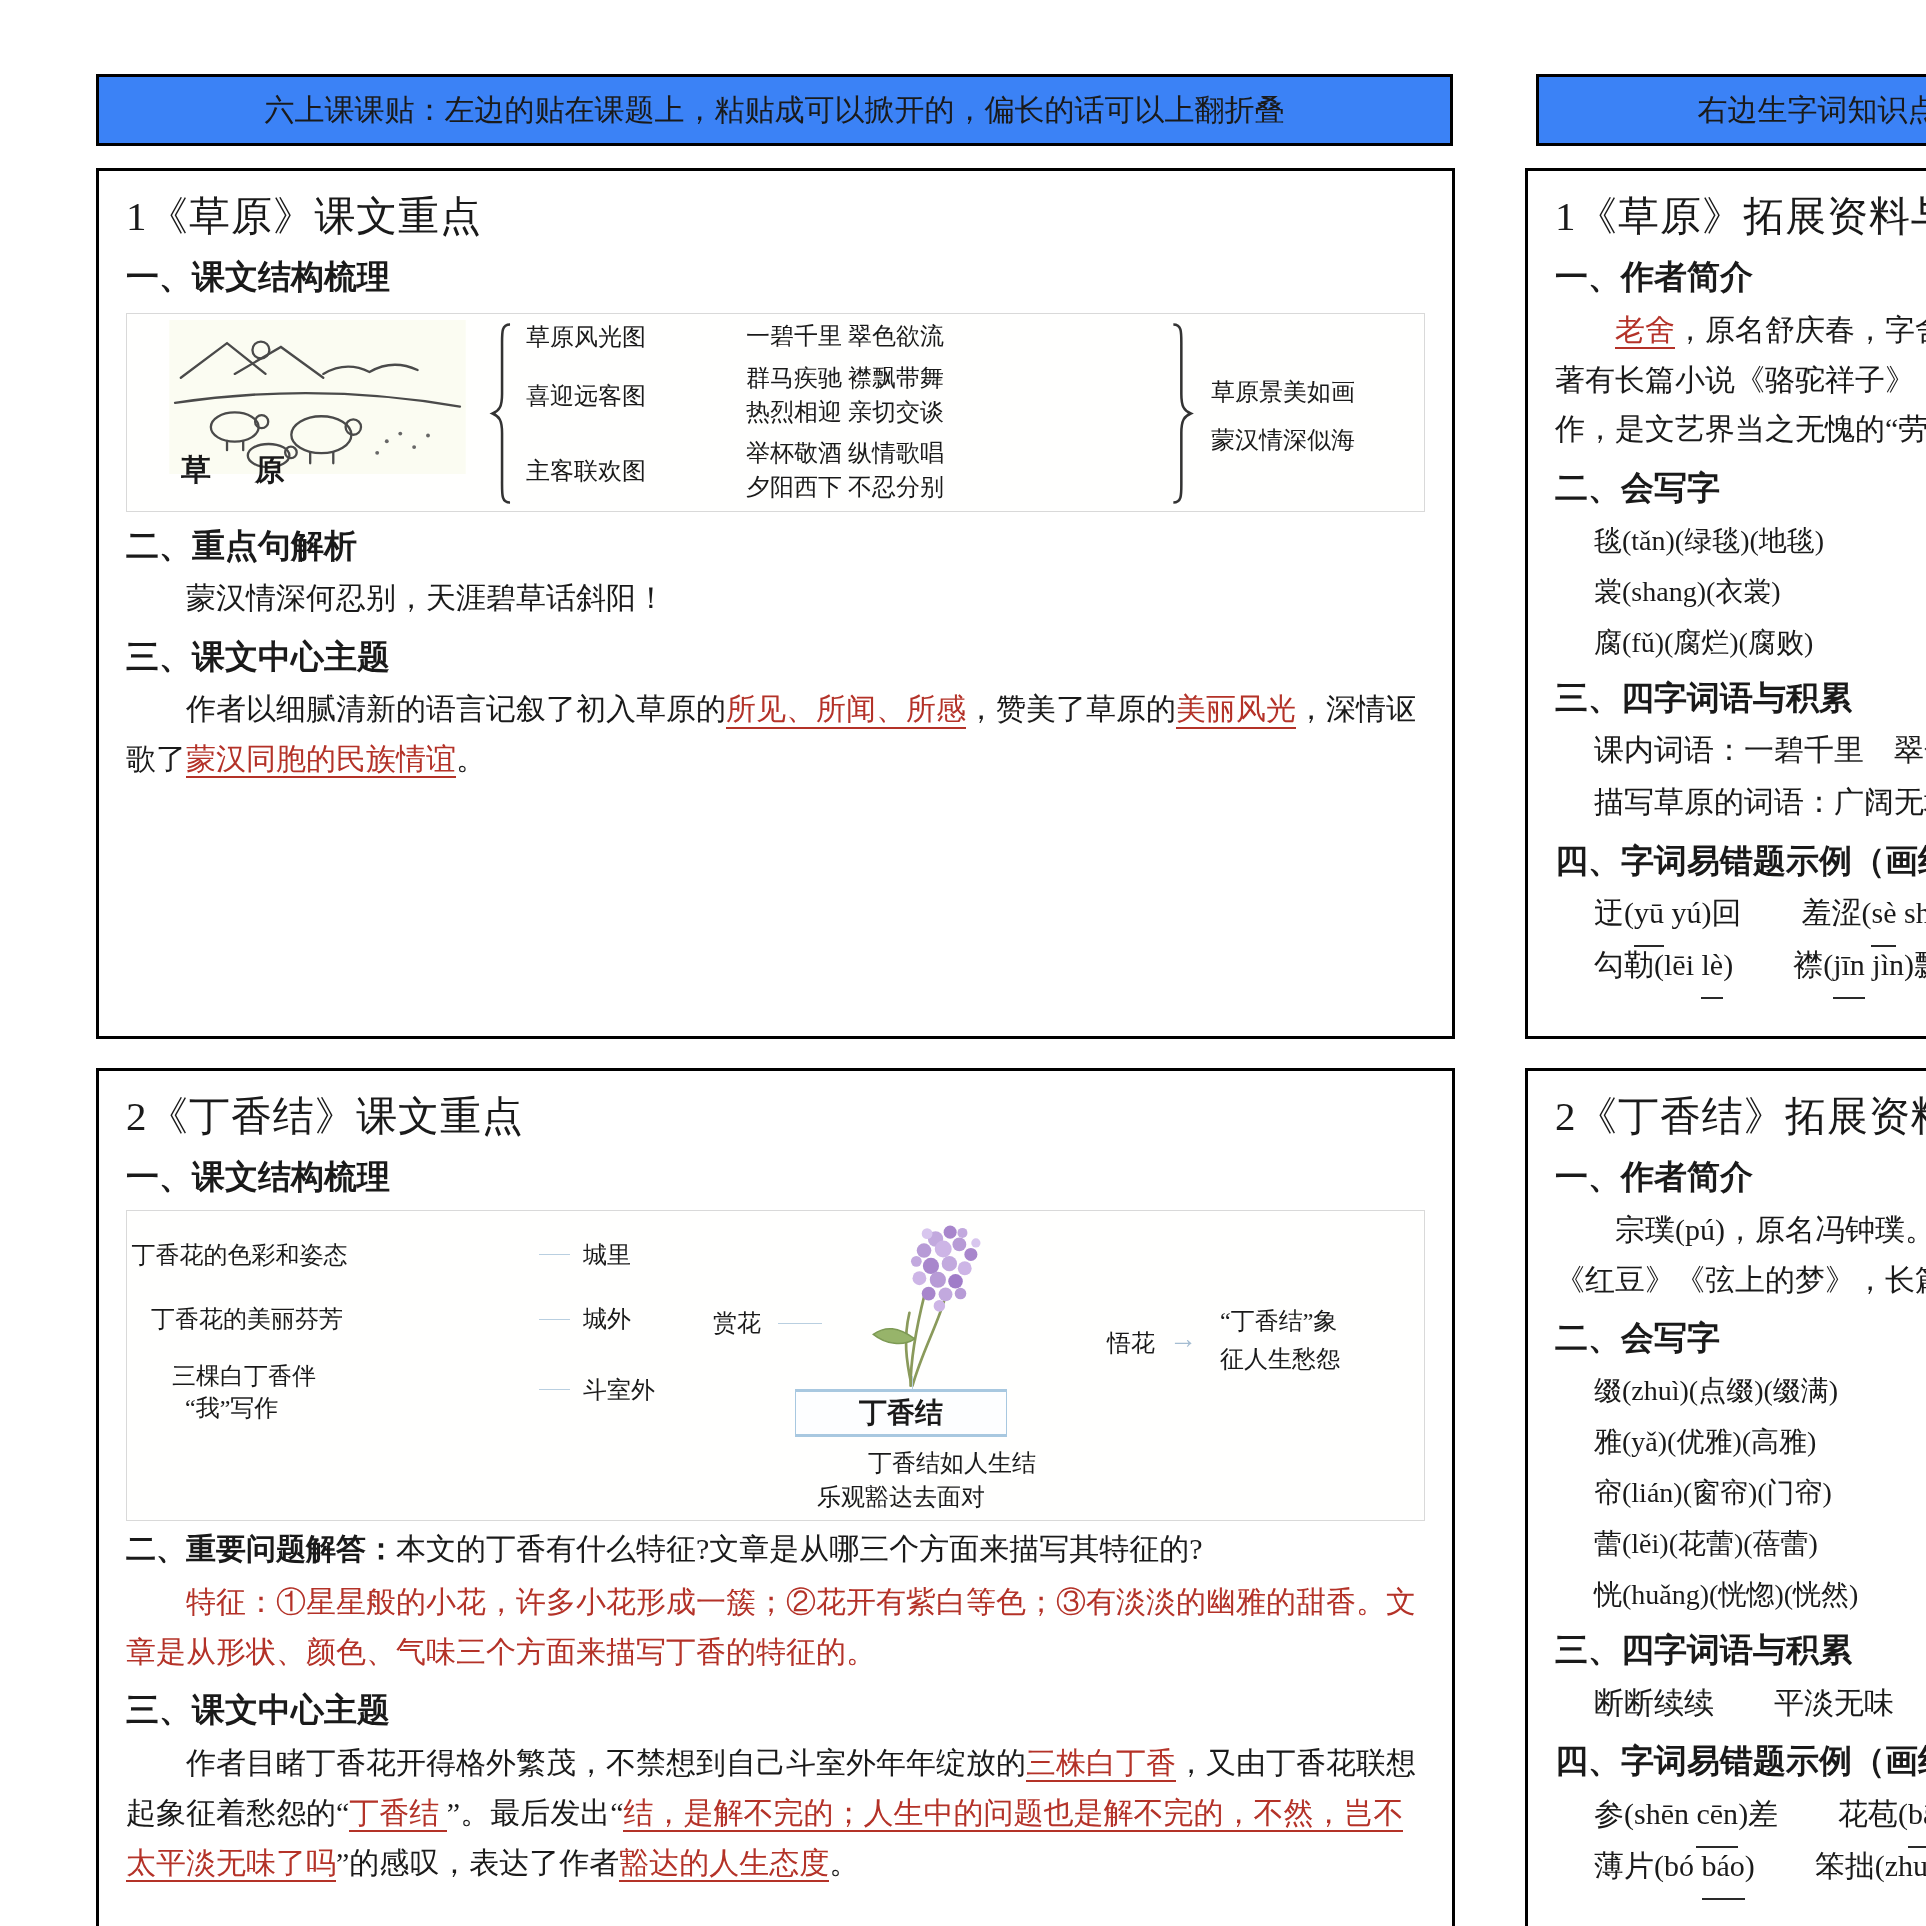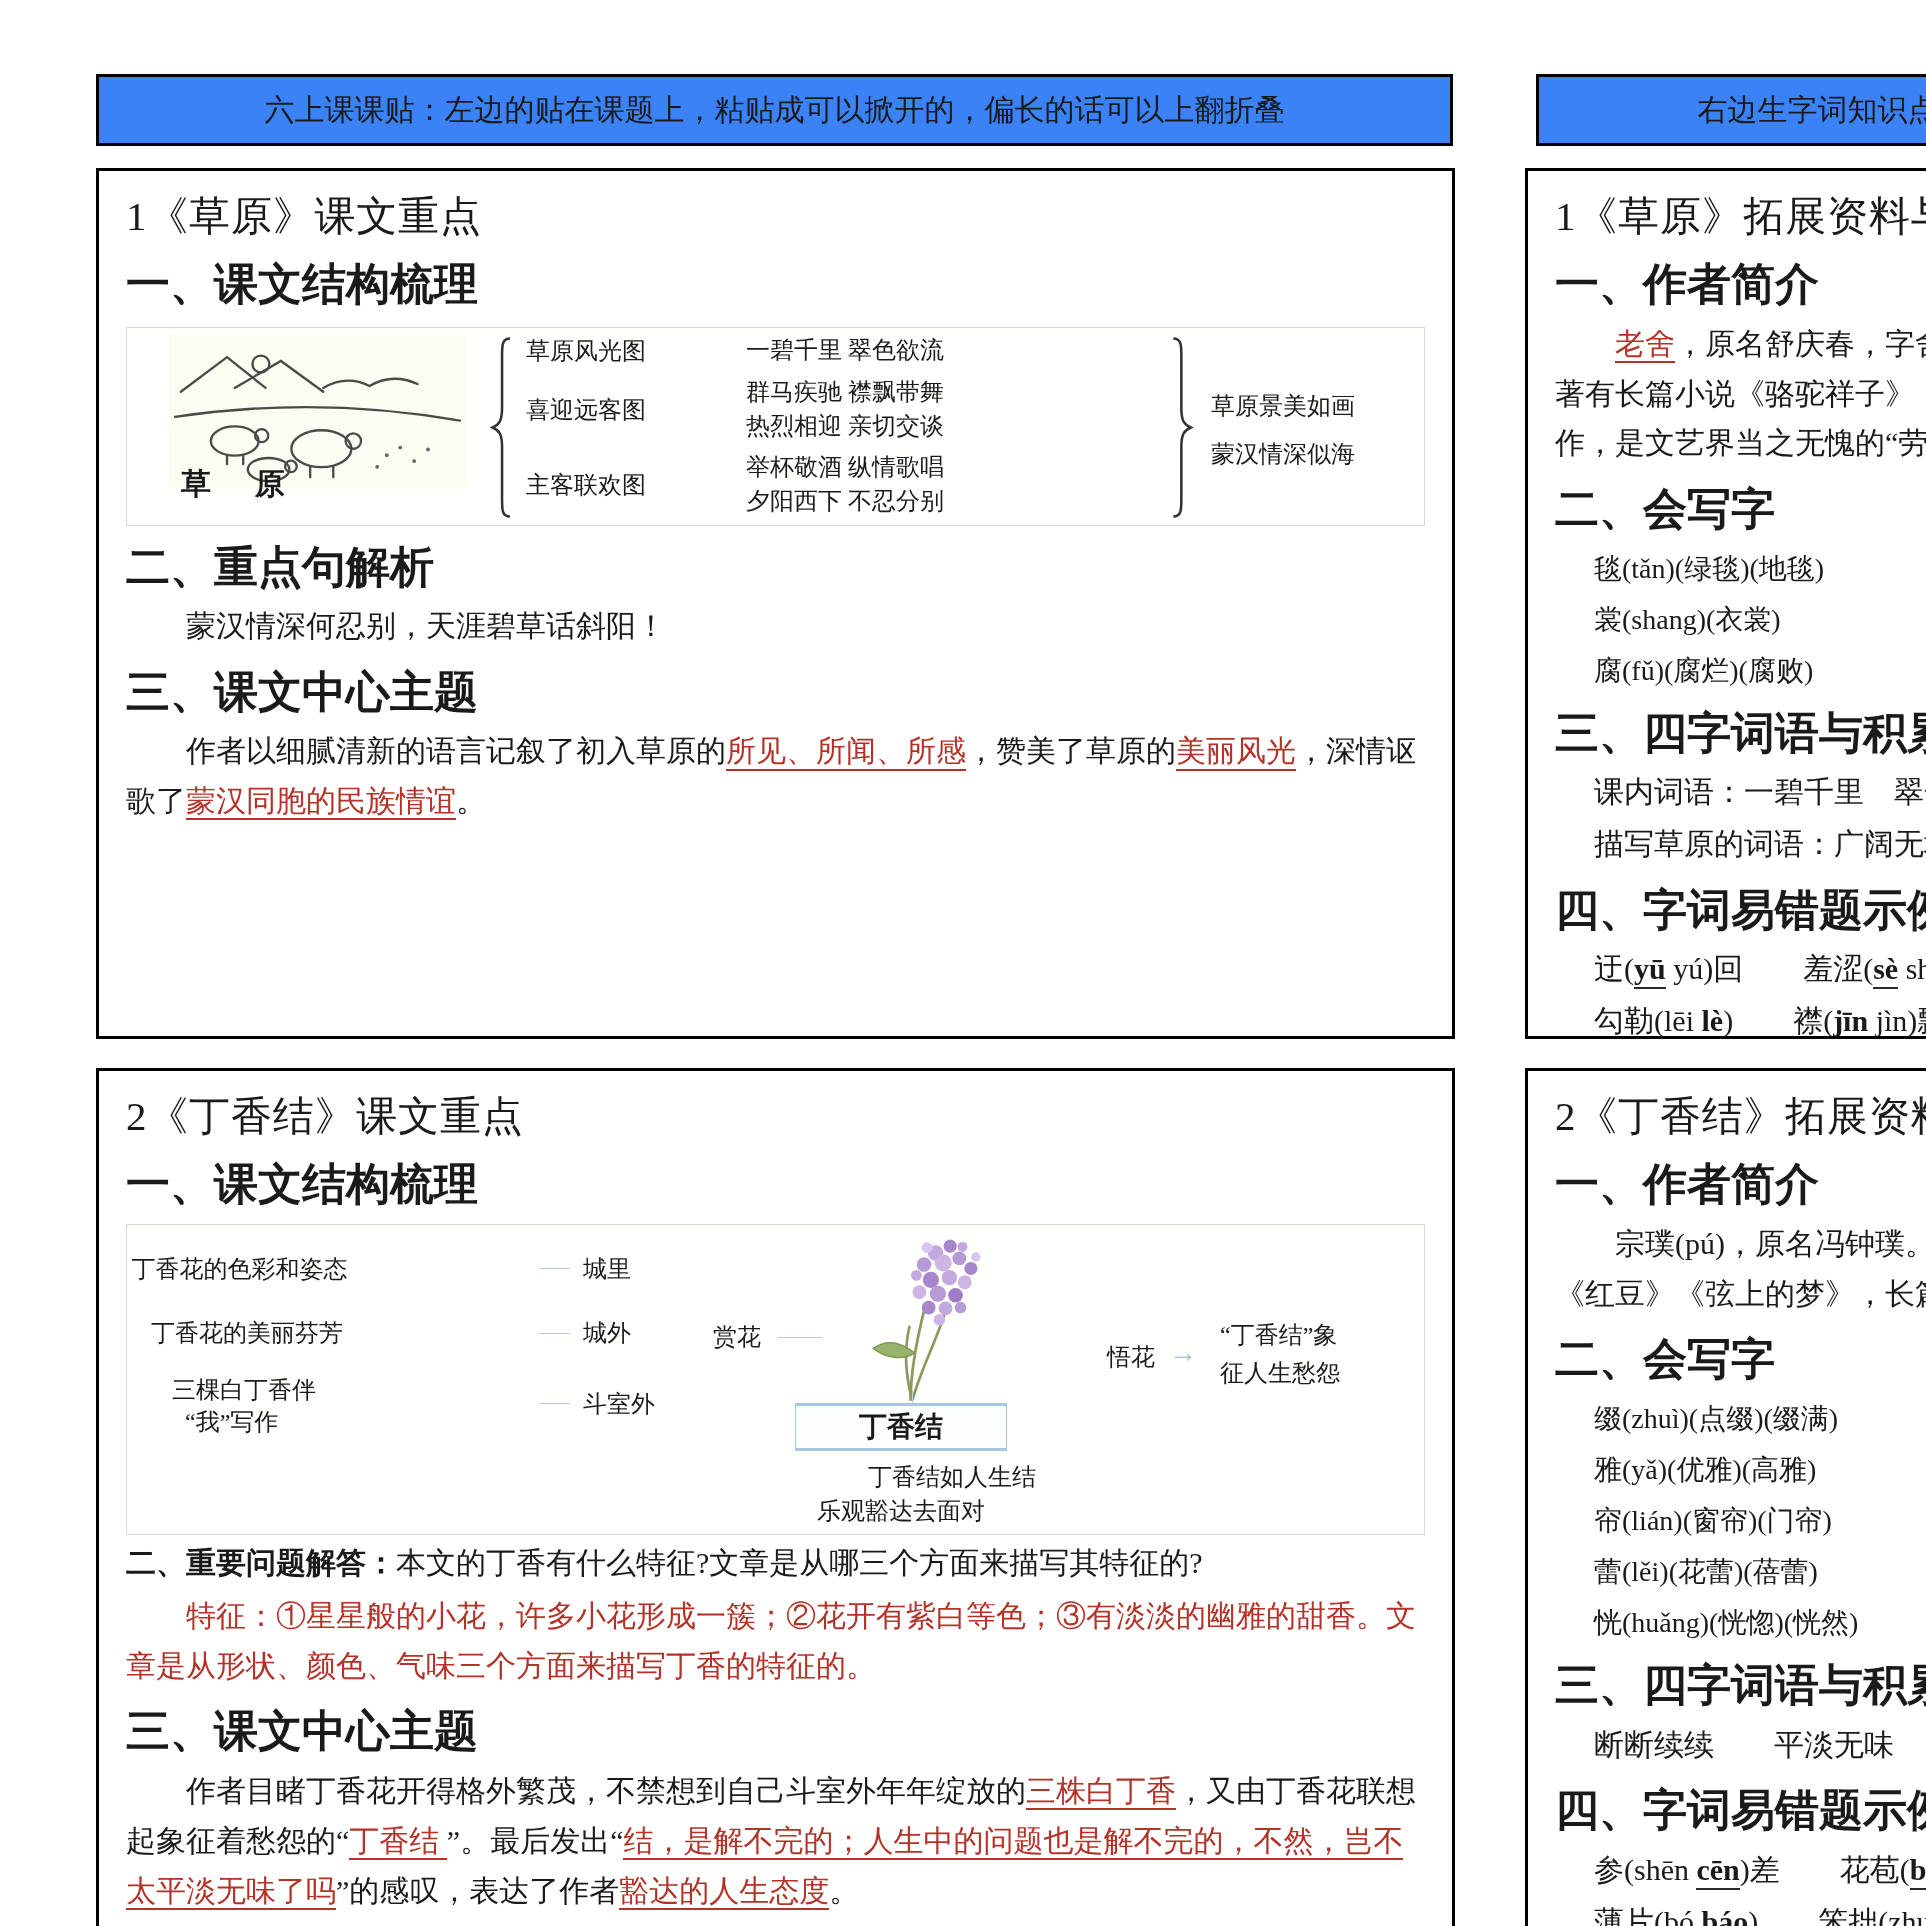--- a/index.html
+++ b/index.html
@@ -40,31 +40,31 @@
 
   .ptitle{
     margin:17.7px 0 8.5px 0;
     text-align:left;
     font-size:41px;font-weight:400;
     letter-spacing:0.8px;
   }
   .shead{
     margin:11.6px 0 4.6px 0;
     font-family:Liberation Sans, sans-serif;
-    font-weight:bold;font-size:44px;
+    font-weight:bold;font-size:33px;
   }
   .para{
     margin:3.1px 0;
     font-size:30px;line-height:1.66;
     text-indent:2em;
   }
   .para0{margin:3.1px 0;font-size:30px;line-height:1.66;}
   .red{color:var(--red);}
   .ru{color:var(--red);border-bottom:2.3px solid var(--red);padding-bottom:1.2px;}
-  .u{border-bottom:2.3px solid #2a2a2a;padding-bottom:2px;font-weight:bold;}
+  .u{border-bottom:2.3px solid #2a2a2a;padding-bottom:16px;}
   .b{font-family:"Liberation Sans","DejaVu Sans",sans-serif;font-weight:bold;}
 
   .list{font-size:30px;line-height:1.66;margin:2.3px 0;padding-left:39px;}
   .hzrow{display:flex;font-size:28px;line-height:1.55;margin:7.7px 0;padding-left:39px;}
   #p2 .hz1{width:385px;} 
   #p4 .hz1{width:379px;}
 
   
   .d1{
     position:relative;height:197px;margin-top:13px;

